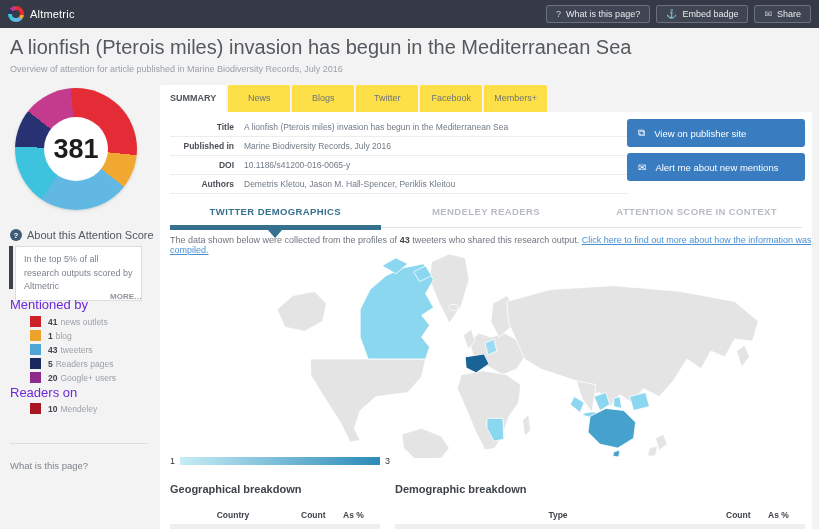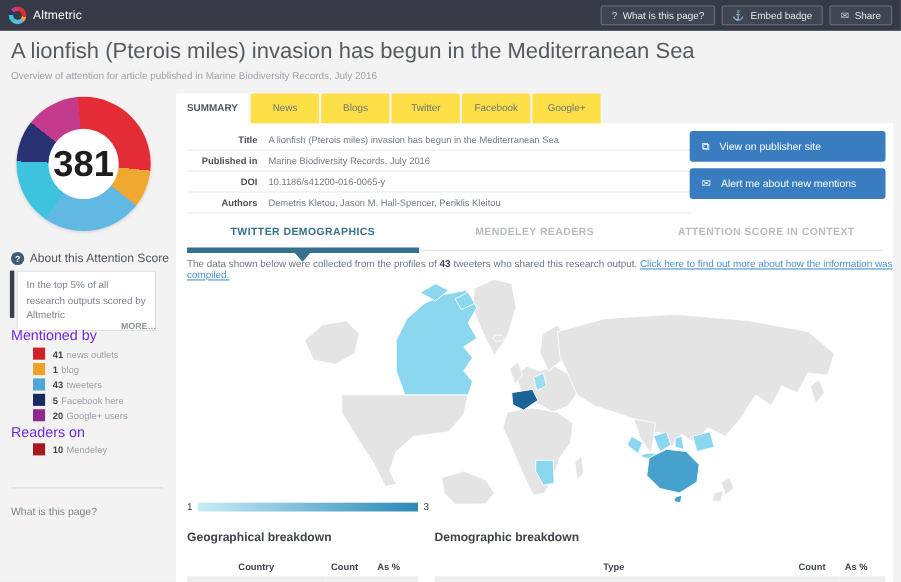--- a/index.html
+++ b/index.html
@@ -24,21 +24,21 @@
   .page-title { position:absolute; top:36px; left:10px; font-size:20px; color:#54595f; font-weight:400; }
   .page-subtitle { position:absolute; top:64px; left:10px; font-size:9px; color:#9aa1a8; }
 
   
   .donut-badge { position:absolute; top:88px; left:15px; width:122px; height:122px; border-radius:50%;
       background:conic-gradient(from -5deg,#e42c37 0% 28%,#f1a831 28% 37%,#61b8e2 37% 61%,
       #3ec3de 61% 77%,#283272 77% 87%,#c43b8e 87% 100%);
       display:flex; align-items:center; justify-content:center;
       box-shadow:0 1px 3px rgba(0,0,0,.15); }
   .donut-hole { width:64px; height:64px; border-radius:50%; background:#fff; display:flex;
-      align-items:center; justify-content:center; font-size:33px; font-weight:bold; color:#1d1d1d; }
+      align-items:center; justify-content:center; font-size:27px; font-weight:bold; color:#1d1d1d; }
   .about-heading { position:absolute; top:229px; left:10px; display:flex; align-items:center; gap:5px;
       font-size:11px; color:#4e565e; }
   .q-icon { width:12px; height:12px; border-radius:50%; background:#3e5c76; color:#fff; font-size:8px;
       font-weight:bold; display:flex; align-items:center; justify-content:center; }
   .quote-bar { position:absolute; top:246px; left:9px; width:4px; height:43px; background:#3c4048; }
   .quote-card { position:absolute; top:246px; left:15px; width:127px; background:#fff;
       border:1px solid #ddd; padding:6px 8px; font-size:9px; line-height:1.5; color:#7b838c; }
   .more-link { position:absolute; top:292px; left:15px; width:127px; text-align:right; font-size:8px;
       font-weight:bold; color:#8e959c; cursor:pointer; }
   .side-heading { position:absolute; left:10px; font-size:13px; color:#6d28d9; font-weight:400; }
@@ -154,21 +154,21 @@
       <span class="m-label">blog</span>
     </div>
     <div class="mention-row">
       <span class="sq" style="background: rgb(78, 164, 212);"></span>
       <span class="m-count">43</span>
       <span class="m-label">tweeters</span>
     </div>
     <div class="mention-row">
       <span class="sq" style="background: rgb(23, 41, 94);"></span>
       <span class="m-count">5</span>
-      <span class="m-label">Facebook here</span>
+      <span class="m-label">Readers pages</span>
     </div>
     <div class="mention-row">
       <span class="sq" style="background: rgb(142, 42, 142);"></span>
       <span class="m-count">20</span>
       <span class="m-label">Google+ users</span>
     </div>
   </div>
 
   <div class="side-heading" style="top:385px;">Readers on</div>
   <div class="mention-list" style="top:402px;">
@@ -181,21 +181,21 @@
 
   <div class="side-divider"></div>
   <div class="side-footer-link">What is this page?</div>
 
   <div class="tabbar">
     <div class="tab active">SUMMARY</div>
     <div class="tab">News</div>
     <div class="tab">Blogs</div>
     <div class="tab">Twitter</div>
     <div class="tab">Facebook</div>
-    <div class="tab">Google+</div>
+    <div class="tab">Members+</div>
   </div>
 
   <div class="content-card">
 
     <table class="meta-table">
       <tbody>
           <tr>
         <td class="lbl">Title</td>
         <td class="val">A lionfish (Pterois miles) invasion has begun in the Mediterranean Sea</td>
       </tr>

